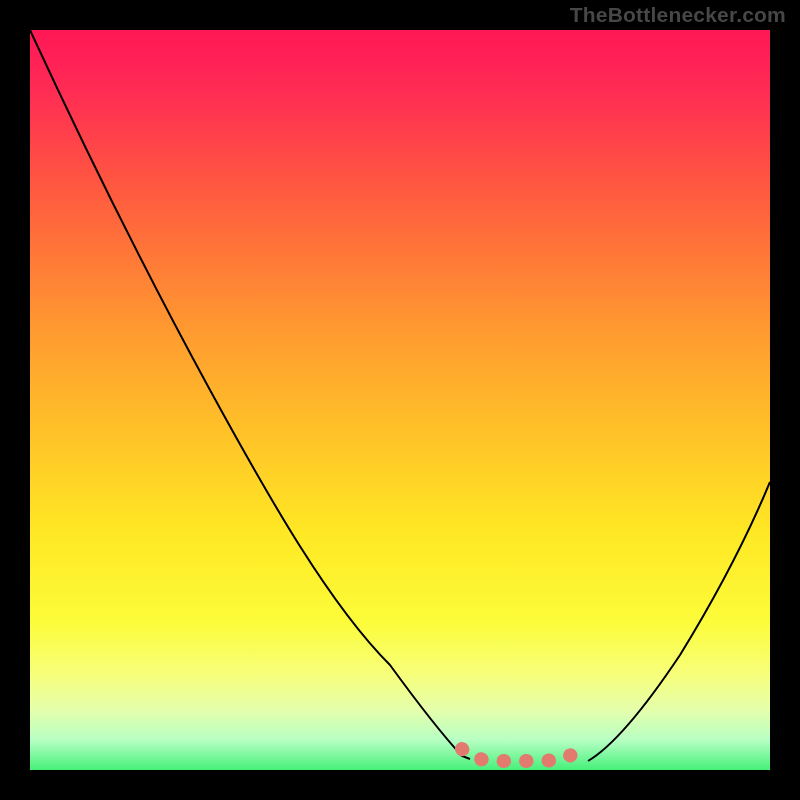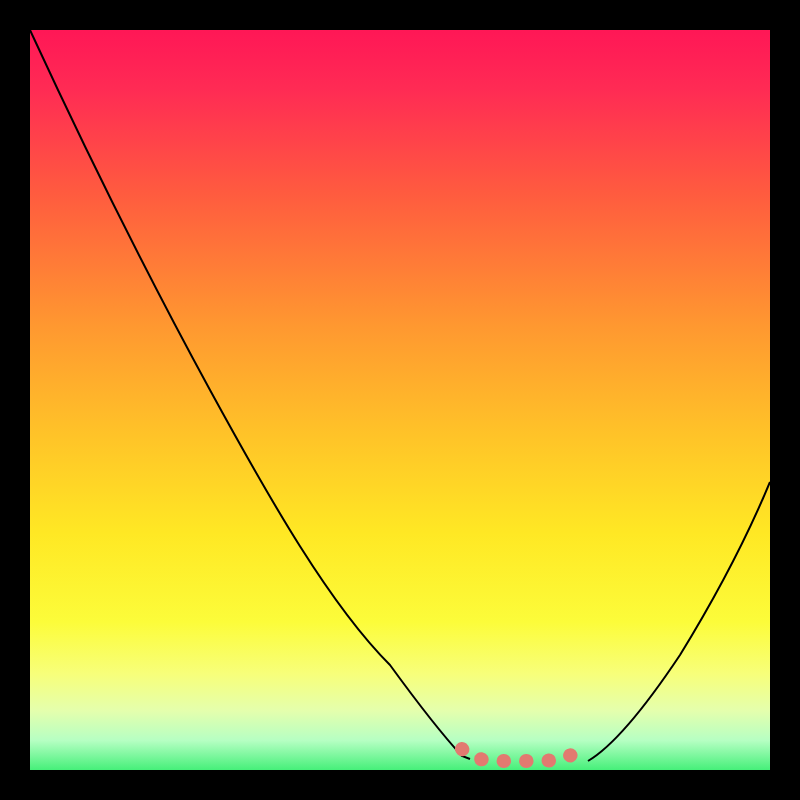--- a/index.html
+++ b/index.html
@@ -68,20 +68,21 @@
     stroke-width: 14;
     stroke-linecap: round;
     stroke-linejoin: round;
     stroke-dasharray: 0.5 22;
   }
 </style>
 </head>
 <body>
 
 <div class="stage">
+  <div class="watermark">TheBottlenecker.com</div>
 
   <div class="plot">
     <div class="gradient"></div>
 
     <svg class="curves" viewBox="0 0 740 740" preserveAspectRatio="none">
       <path class="curve" d="M 0 0
                C 60 130, 120 250, 180 360
                C 240 470, 300 575, 360 635
                C 400 690, 420 713, 432 726
                L 440 729"></path>

